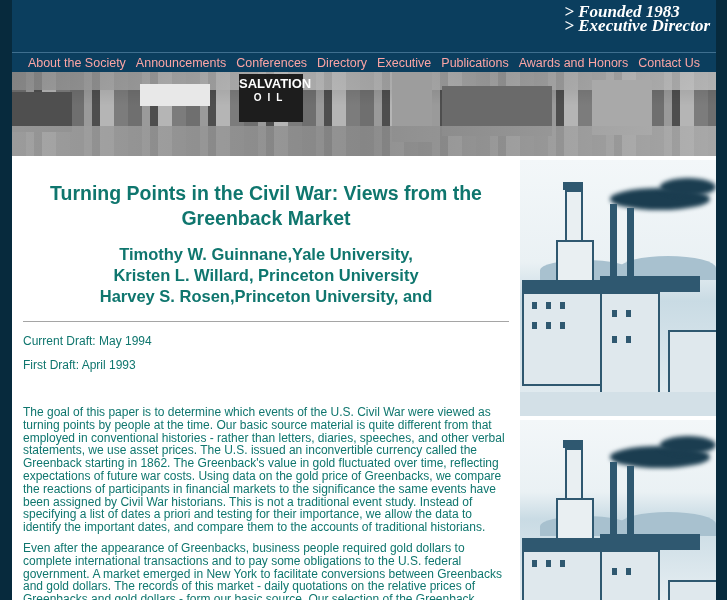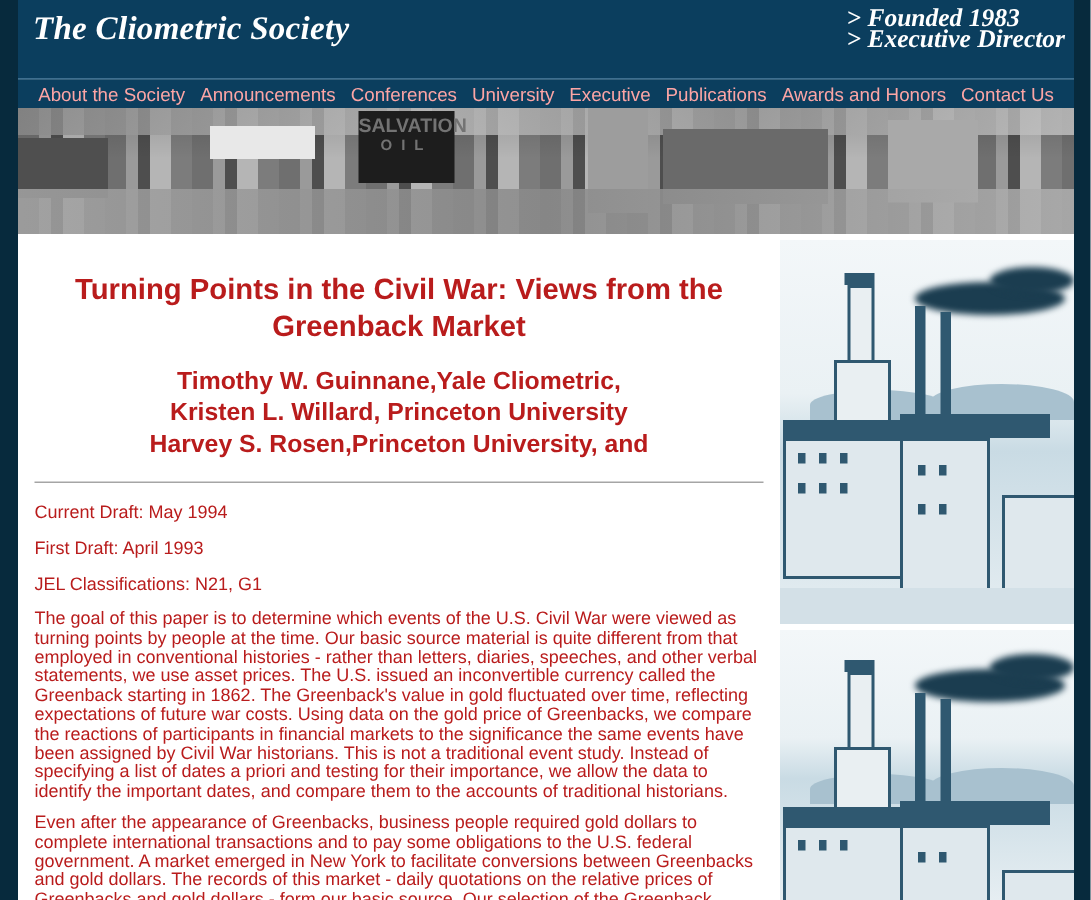--- a/index.html
+++ b/index.html
@@ -41,33 +41,33 @@
     position:absolute; left:0; top:72px; width:704px; height:84px;
     background:
       linear-gradient(180deg, rgba(0,0,0,0.15), rgba(0,0,0,0) 40%),
       repeating-linear-gradient(90deg, #6f6f6f 0 14px, #9a9a9a 14px 22px, #4e4e4e 22px 30px, #b5b5b5 30px 44px, #7c7c7c 44px 58px),
       #7d7d7d;
     overflow:hidden;
   }
   .banner .sky { position:absolute; left:0; top:0; width:100%; height:18px; background:linear-gradient(90deg,#8a8a8a,#bdbdbd 40%,#9c9c9c 70%,#c4c4c4); opacity:0.8; }
   .banner .ground { position:absolute; left:0; bottom:0; width:100%; height:30px; background:linear-gradient(90deg,#a3a3a3,#8a8a8a 50%,#b0b0b0); opacity:0.85; }
   .sign {
-    position:absolute; background:#1d1d1d; color:#737373;
+    position:absolute; background:#1d1d1d; color:#ffffff;
     font-weight:bold; text-align:center; line-height:1;
     font-family:"Liberation Sans", sans-serif;
   }
   .sign-salvation { left:227px; top:2px; width:64px; height:48px; font-size:13px; padding-top:3px; box-sizing:border-box; }
   .sign-durham { left:297px; top:0px; width:82px; height:40px; font-size:14px; padding-top:3px; box-sizing:border-box; }
   .sign small { display:block; font-size:7px; margin-top:3px; font-weight:normal; }
   .awning { position:absolute; background:#e8e8e8; }
   .bldg { position:absolute; background:#585858; }
 
   .content {
     position:absolute; left:0; top:156px; width:508px; height:444px;
-    color:#b91c1c;
+    color:#0f766e;
   }
   .paper-title {
     position:absolute; left:10px; top:25px; width:488px;
     text-align:center; font-weight:bold; font-size:19.5px; line-height:25px;
     margin:0;
   }
   .authors {
     position:absolute; left:10px; top:88px; width:488px;
     text-align:center; font-weight:bold; font-size:16.5px; line-height:21px;
   }
@@ -107,32 +107,31 @@
   .illus .roof { position:absolute; background:#2f5870; }
   .illus .win { position:absolute; width:5px; height:7px; background:#2f5870; }
   .illus .street { position:absolute; left:0; width:100%; background:#d3e0e7; }
 </style>
 </head>
 <body>
 
 <div class="page">
 
   <div class="header">
-    <div class="site-title">The Cliometric Society</div>
     <div class="header-links">
       <a href="#">&gt; Founded 1983</a>
       <a href="#">&gt; Executive Director</a>
     </div>
   </div>
 
   <nav class="nav">
     <a href="#">About the Society</a>
     <a href="#">Announcements</a>
     <a href="#">Conferences</a>
-    <a href="#">University</a>
+    <a href="#">Directory</a>
     <a href="#">Executive</a>
     <a href="#">Publications</a>
     <a href="#">Awards and Honors</a>
     <a href="#">Contact Us</a>
   </nav>
 
   <div class="banner">
     <div class="sky"></div>
     <div class="bldg" style="left:0;top:20px;width:60px;height:40px;background:#4f4f4f"></div>
     <div class="awning" style="left:128px;top:12px;width:70px;height:22px"></div>
@@ -142,28 +141,27 @@
     <div class="ground"></div>
     <div class="sign sign-salvation">
       <span>SALVATION</span>
       <small style="font-size:10px;letter-spacing:6px;font-weight:bold">OIL</small>
     </div>
   </div>
 
   <main class="content">
     <h1 class="paper-title">Turning Points in the Civil War: Views from the Greenback Market</h1>
     <div class="authors">
-      <div>Timothy W. Guinnane,Yale Cliometric,</div>
+      <div>Timothy W. Guinnane,Yale University,</div>
       <div>Kristen L. Willard, Princeton University</div>
       <div>Harvey S. Rosen,Princeton University, and</div>
     </div>
     <div class="divider"></div>
     <div class="meta meta-current">Current Draft: May 1994</div>
     <div class="meta meta-first">First Draft: April 1993</div>
-    <div class="meta meta-jel">JEL Classifications: N21, G1</div>
     <p class="para para-1">The goal of this paper is to determine which events of the U.S. Civil War were viewed as turning points by people at the time. Our basic source material is quite different from that employed in conventional histories - rather than letters, diaries, speeches, and other verbal statements, we use asset prices. The U.S. issued an inconvertible currency called the Greenback starting in 1862. The Greenback's value in gold fluctuated over time, reflecting expectations of future war costs. Using data on the gold price of Greenbacks, we compare the reactions of participants in financial markets to the significance the same events have been assigned by Civil War historians. This is not a traditional event study. Instead of specifying a list of dates a priori and testing for their importance, we allow the data to identify the important dates, and compare them to the accounts of traditional historians.</p>
     <p class="para para-2">Even after the appearance of Greenbacks, business people required gold dollars to complete international transactions and to pay some obligations to the U.S. federal government. A market emerged in New York to facilitate conversions between Greenbacks and gold dollars. The records of this market - daily quotations on the relative prices of Greenbacks and gold dollars - form our basic source. Our selection of the Greenback market, as opposed to some other</p>
   </main>
 
   <aside class="side">
     <div class="illus illus-1">
       <div class="hill" style="left:20px;top:100px;width:90px;height:20px"></div>
       <div class="hill" style="left:100px;top:96px;width:96px;height:24px"></div>
       <div class="smoke" style="left:90px;top:28px;width:100px;height:22px"></div>
       <div class="smoke" style="left:140px;top:18px;width:56px;height:18px"></div>

